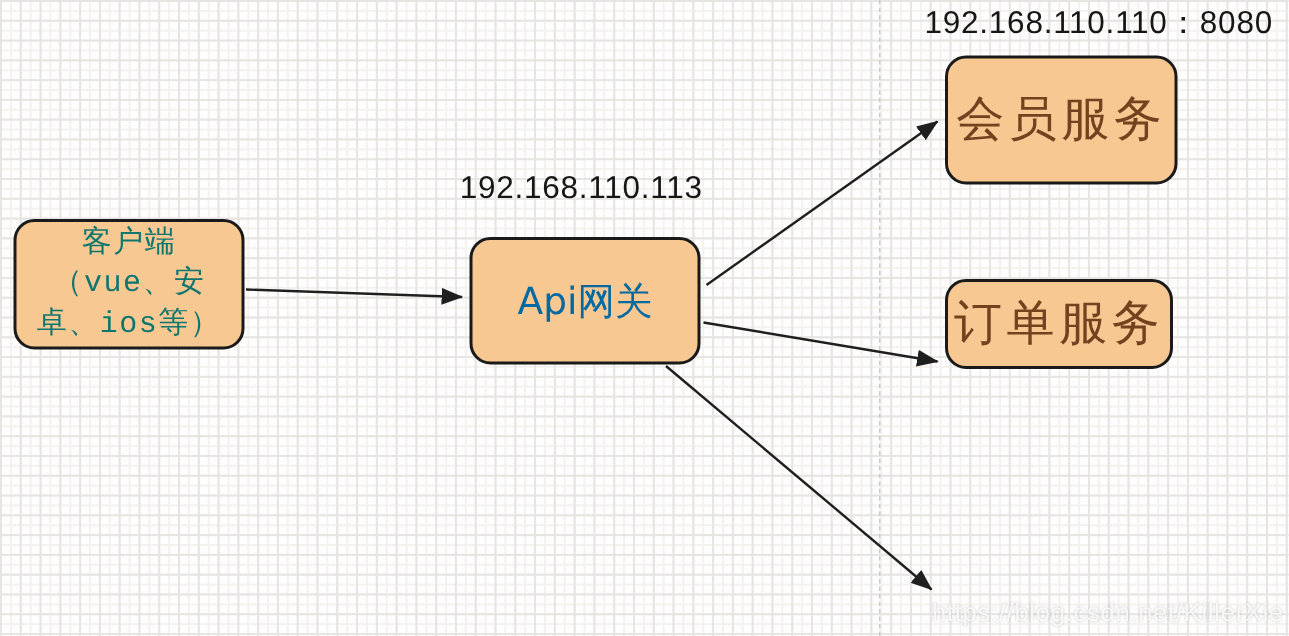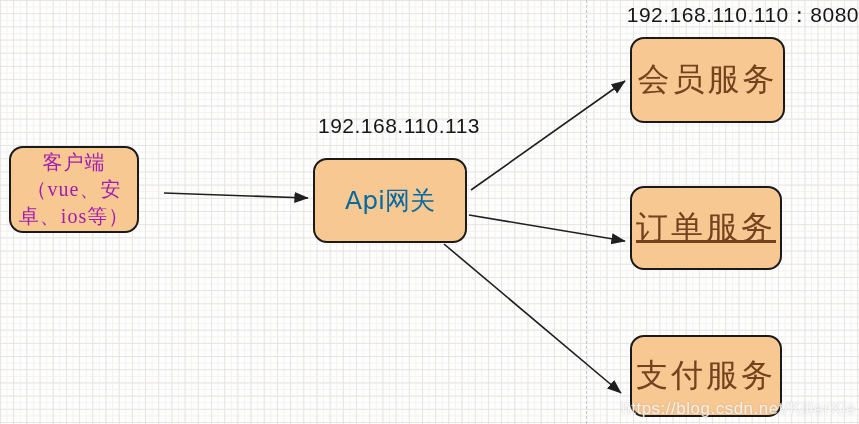--- a/index.html
+++ b/index.html
@@ -45,50 +45,50 @@
     border: 2.5px solid var(--node-border);
     border-radius: 14px;
     display: flex;
     align-items: center;
     justify-content: center;
     text-align: center;
     color: var(--node-text);
   }
   .node-client {
     left: 9px; top: 146px;
-    width: 130px; height: 87px;
-    font-family: Liberation Serif, serif;
+    width: 154px; height: 87px;
+    font-family: Liberation Mono, monospace;
     font-size: 20px;
     line-height: 27px;
     letter-spacing: 1px;
     white-space: pre-line;
-    color: #a21caf;
+    color: #0f766e;
   }
   .node-gateway {
     left: 313px; top: 158px;
     width: 154px; height: 85px;
     font-family: "DejaVu Sans", "Liberation Sans", sans-serif;
     font-size: 25px;
     color: #0369a1;
   }
   .node-service {
     font-family: "DejaVu Serif", serif;
     font-size: 32px;
     letter-spacing: 3px;
     color: #74421f;
   }
   .node-member  { left: 630px; top: 37px;  width: 155px; height: 86px; }
-  .node-order   { left: 630px; top: 186px; width: 152px; height: 84px; text-decoration: underline; }
+  .node-order   { left: 630px; top: 186px; width: 152px; height: 60px; }
   .node-payment { left: 630px; top: 335px; width: 152px; height: 82px; }
   .ip-label {
     position: absolute;
     font-size: 21px;
     font-weight: 500;
     color: #161616;
-    text-align: right;
+    text-align: center;
     letter-spacing: 0.5px;
   }
   .ip-gateway  { left: 295px; top: 114px; width: 185px; }
   .ip-services { left: 606px; top: 1px;  width: 253px; }
   .watermark {
     position: absolute;
     right: 3px;
     bottom: 5px;
     font-size: 17px;
     color: rgba(255,255,255,0.80);
@@ -131,17 +131,16 @@
   <div class="node node-client">客户端
 （vue、安
 卓、ios等）</div>
 
   <div class="node node-gateway">Api网关</div>
 
   <div class="node node-service node-member">会员服务</div>
 
   <div class="node node-service node-order">订单服务</div>
 
-  <div class="node node-service node-payment">支付服务</div>
 
   <div class="watermark">https://blog.csdn.net/KillerXie</div>
 
 </div>
 
 </body></html>

